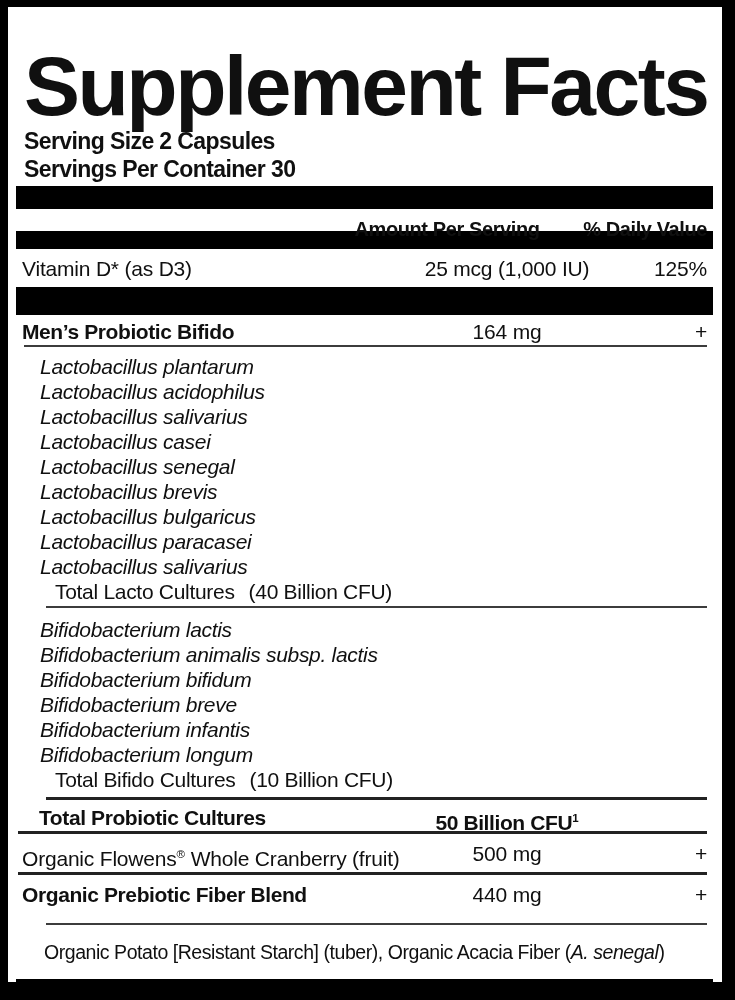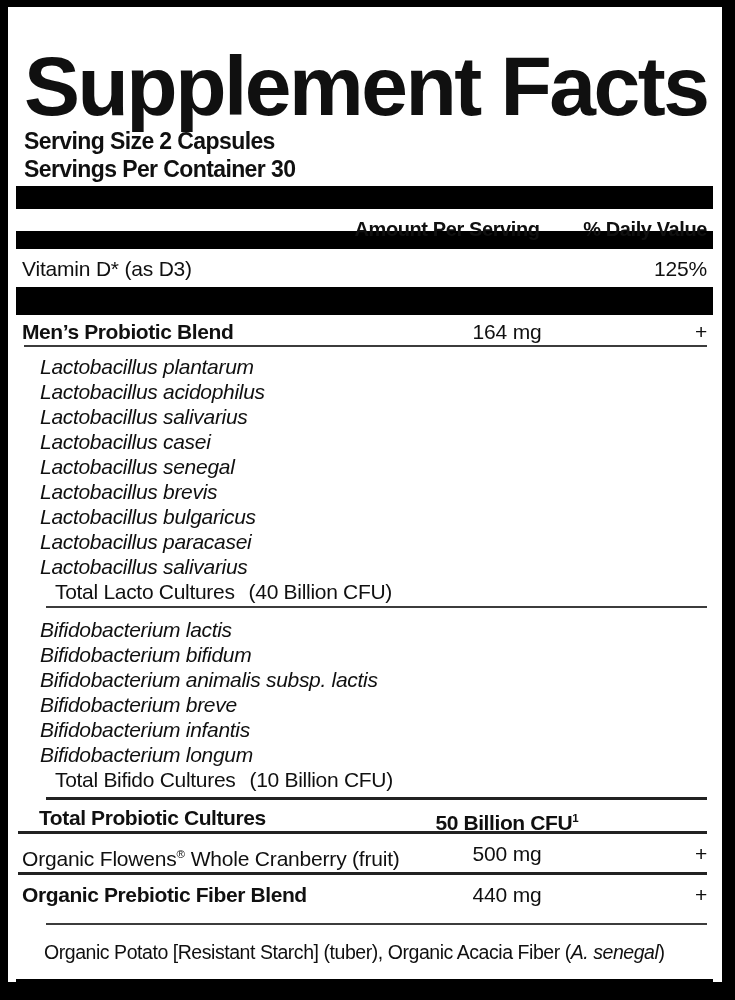--- a/index.html
+++ b/index.html
@@ -71,27 +71,28 @@
 
       <div class="row header-row">
         <div class="amt hdrpos">Amount Per Serving</div>
         <div class="dv">% Daily Value</div>
       </div>
 
       <div class="bar bar2"></div>
 
       <div class="row vit-row">
         <span class="name">Vitamin D* (as D3)</span>
+        <div class="amt">25 mcg (1,000 IU)</div>
         <div class="dv">125%</div>
       </div>
 
       <div class="bar bar3"></div>
 
       <div class="row mens-row">
-        <span class="name">Men’s Probiotic Blend</span>
+        <span class="name">Men’s Probiotic Bifido</span>
         <div class="amt">164 mg</div>
         <div class="dv">+</div>
       </div>
       <div class="sep"></div>
 
       <div class="species">
         <div>Lactobacillus plantarum</div>
         <div>Lactobacillus acidophilus</div>
         <div>Lactobacillus salivarius</div>
         <div>Lactobacillus casei</div>
@@ -103,22 +104,22 @@
       </div>
       <div class="total-line">
         <span>Total Lacto Cultures</span><span class="cfu">(40 Billion CFU)</span>
       </div>
       <div class="gap2"></div>
       <div class="sep ind"></div>
 
       <div class="gap9"></div>
       <div class="species" style="margin-top:0;">
         <div>Bifidobacterium lactis</div>
+        <div>Bifidobacterium animalis subsp. lactis</div>
         <div>Bifidobacterium bifidum</div>
-        <div>Bifidobacterium animalis subsp. lactis</div>
         <div>Bifidobacterium breve</div>
         <div>Bifidobacterium infantis</div>
         <div>Bifidobacterium longum</div>
       </div>
       <div class="total-line">
         <span>Total Bifido Cultures</span><span class="cfu">(10 Billion CFU)</span>
       </div>
       <div class="gap5"></div>
       <div class="sep ind heavy"></div>
 

